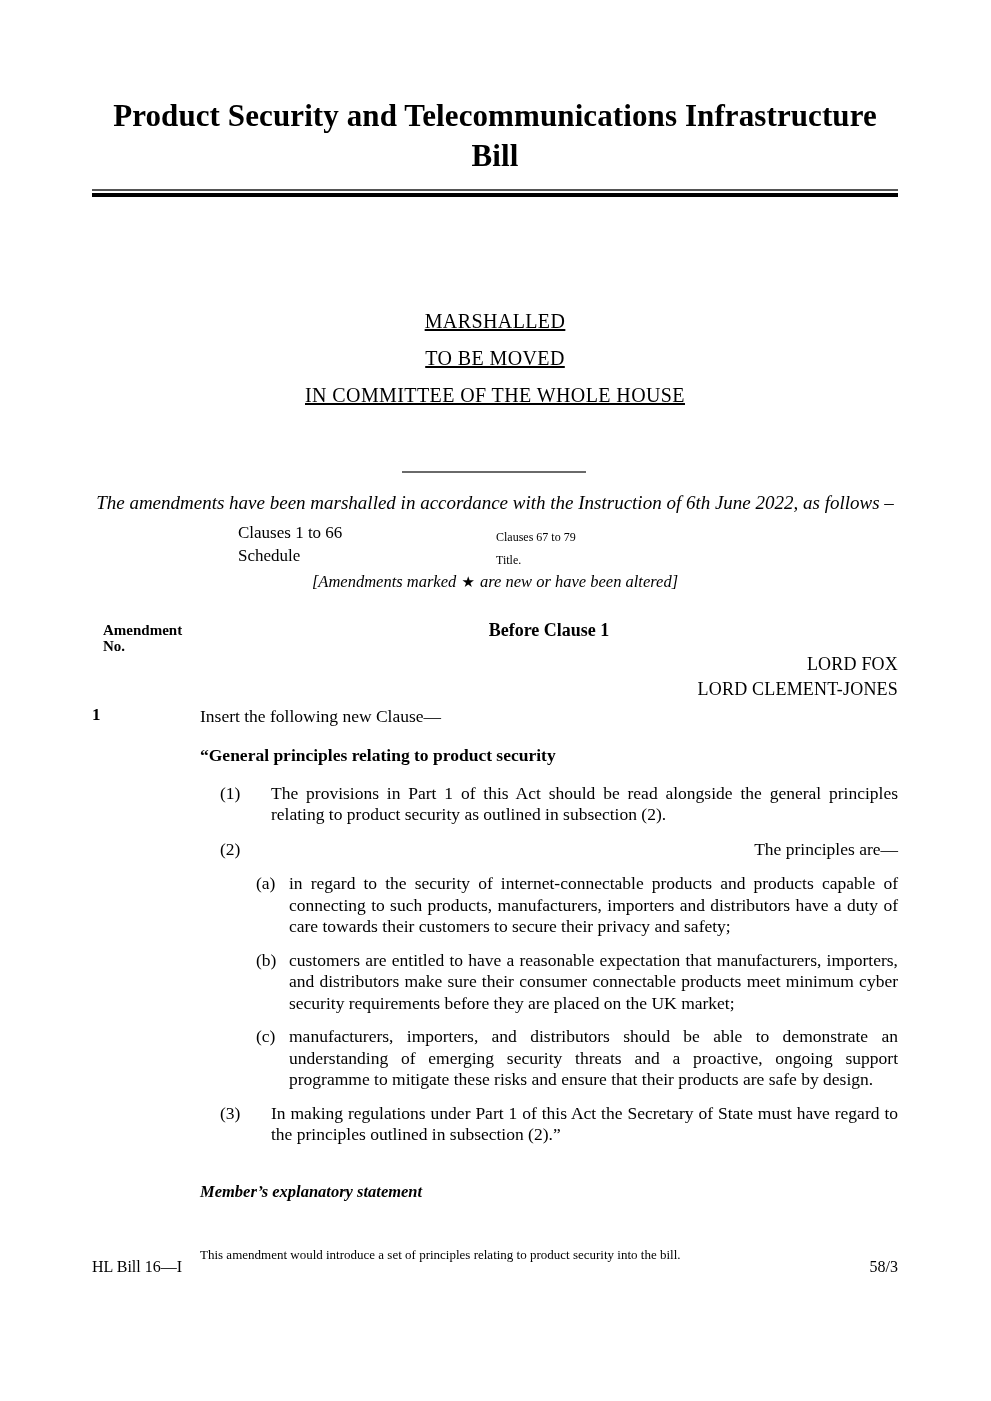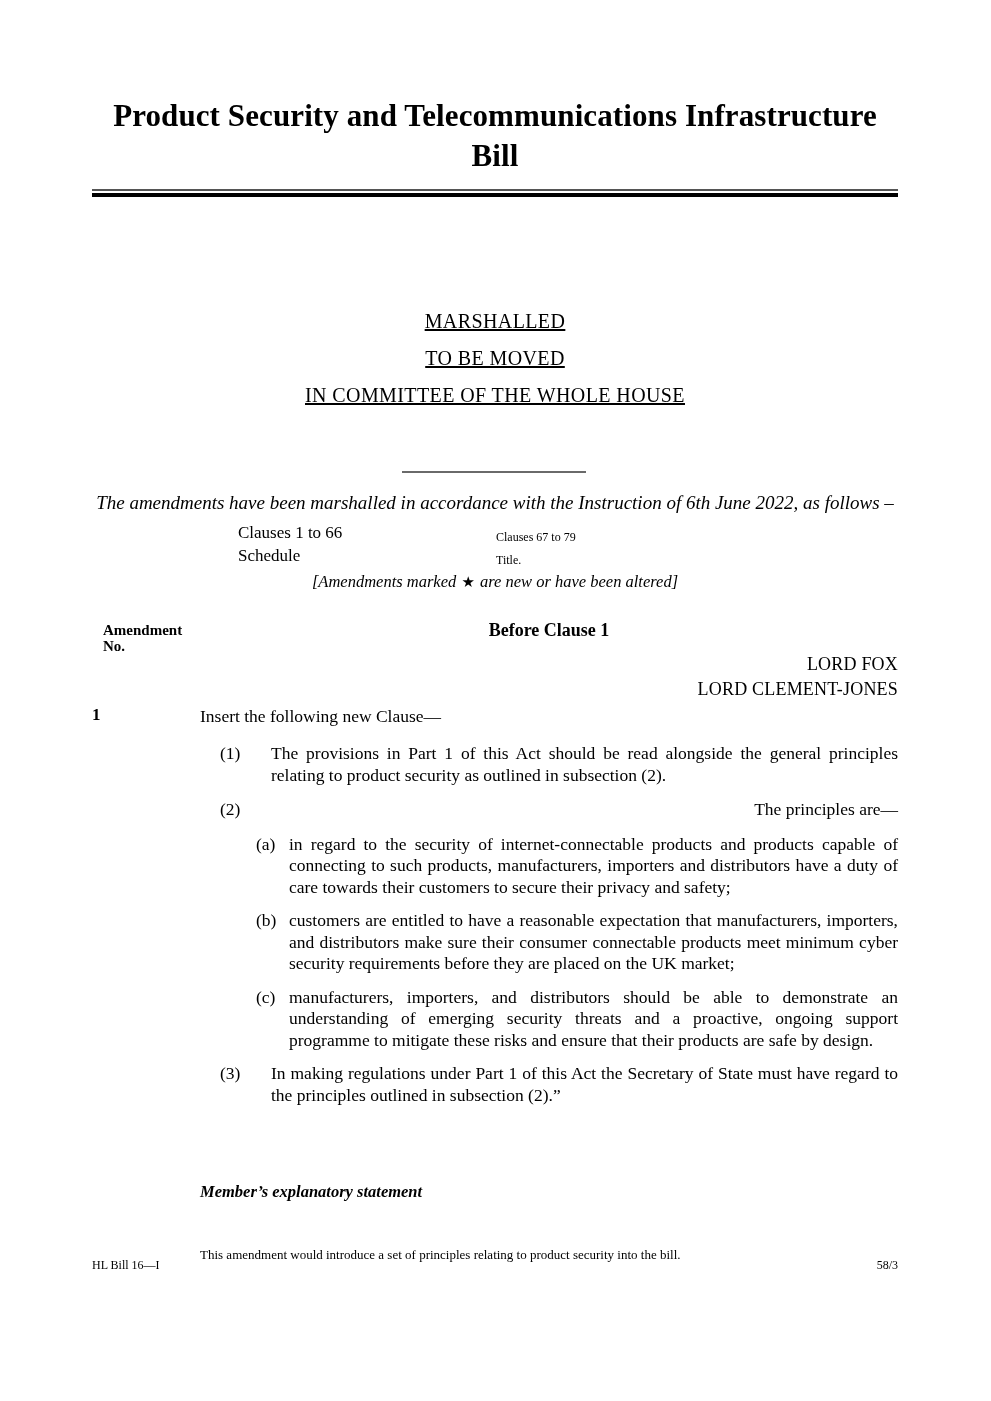--- a/index.html
+++ b/index.html
@@ -265,21 +265,21 @@
 
   
   .footer {
     position: absolute;
     left: 92px;
     top: 1258px;
     width: 806px;
     display: flex;
     justify-content: space-between;
     align-items: flex-start;
-    font-size: 12px;
+    font-size: 16px;
     gap: 28px;
   }
 </style>
 </head>
 <body>
 
 <div class="page">
 
   <div class="title-block">
     <h1 class="bill-title">Product Security and Telecommunications Infrastructure Bill</h1>
@@ -326,20 +326,21 @@
     <div class="sponsor">LORD FOX</div>
     <div class="sponsor">LORD CLEMENT-JONES</div>
   </div>
 
   <div class="amendment">
     <div class="amendment-number">1</div>
     <div class="amendment-body">
 
       <div class="lead-in">Insert the following new Clause—</div>
 
+      <div class="new-clause-title">“General principles relating to product security</div>
 
       <div class="sub-list">
 
         <div class="sub-item">
           <span class="marker">(1)</span>
           <span class="body">The provisions in Part 1 of this Act should be read alongside the general principles relating to product security as outlined in subsection (2).</span>
         </div>
 
         <div class="sub-item no-justify">
           <span class="marker">(2)</span>

